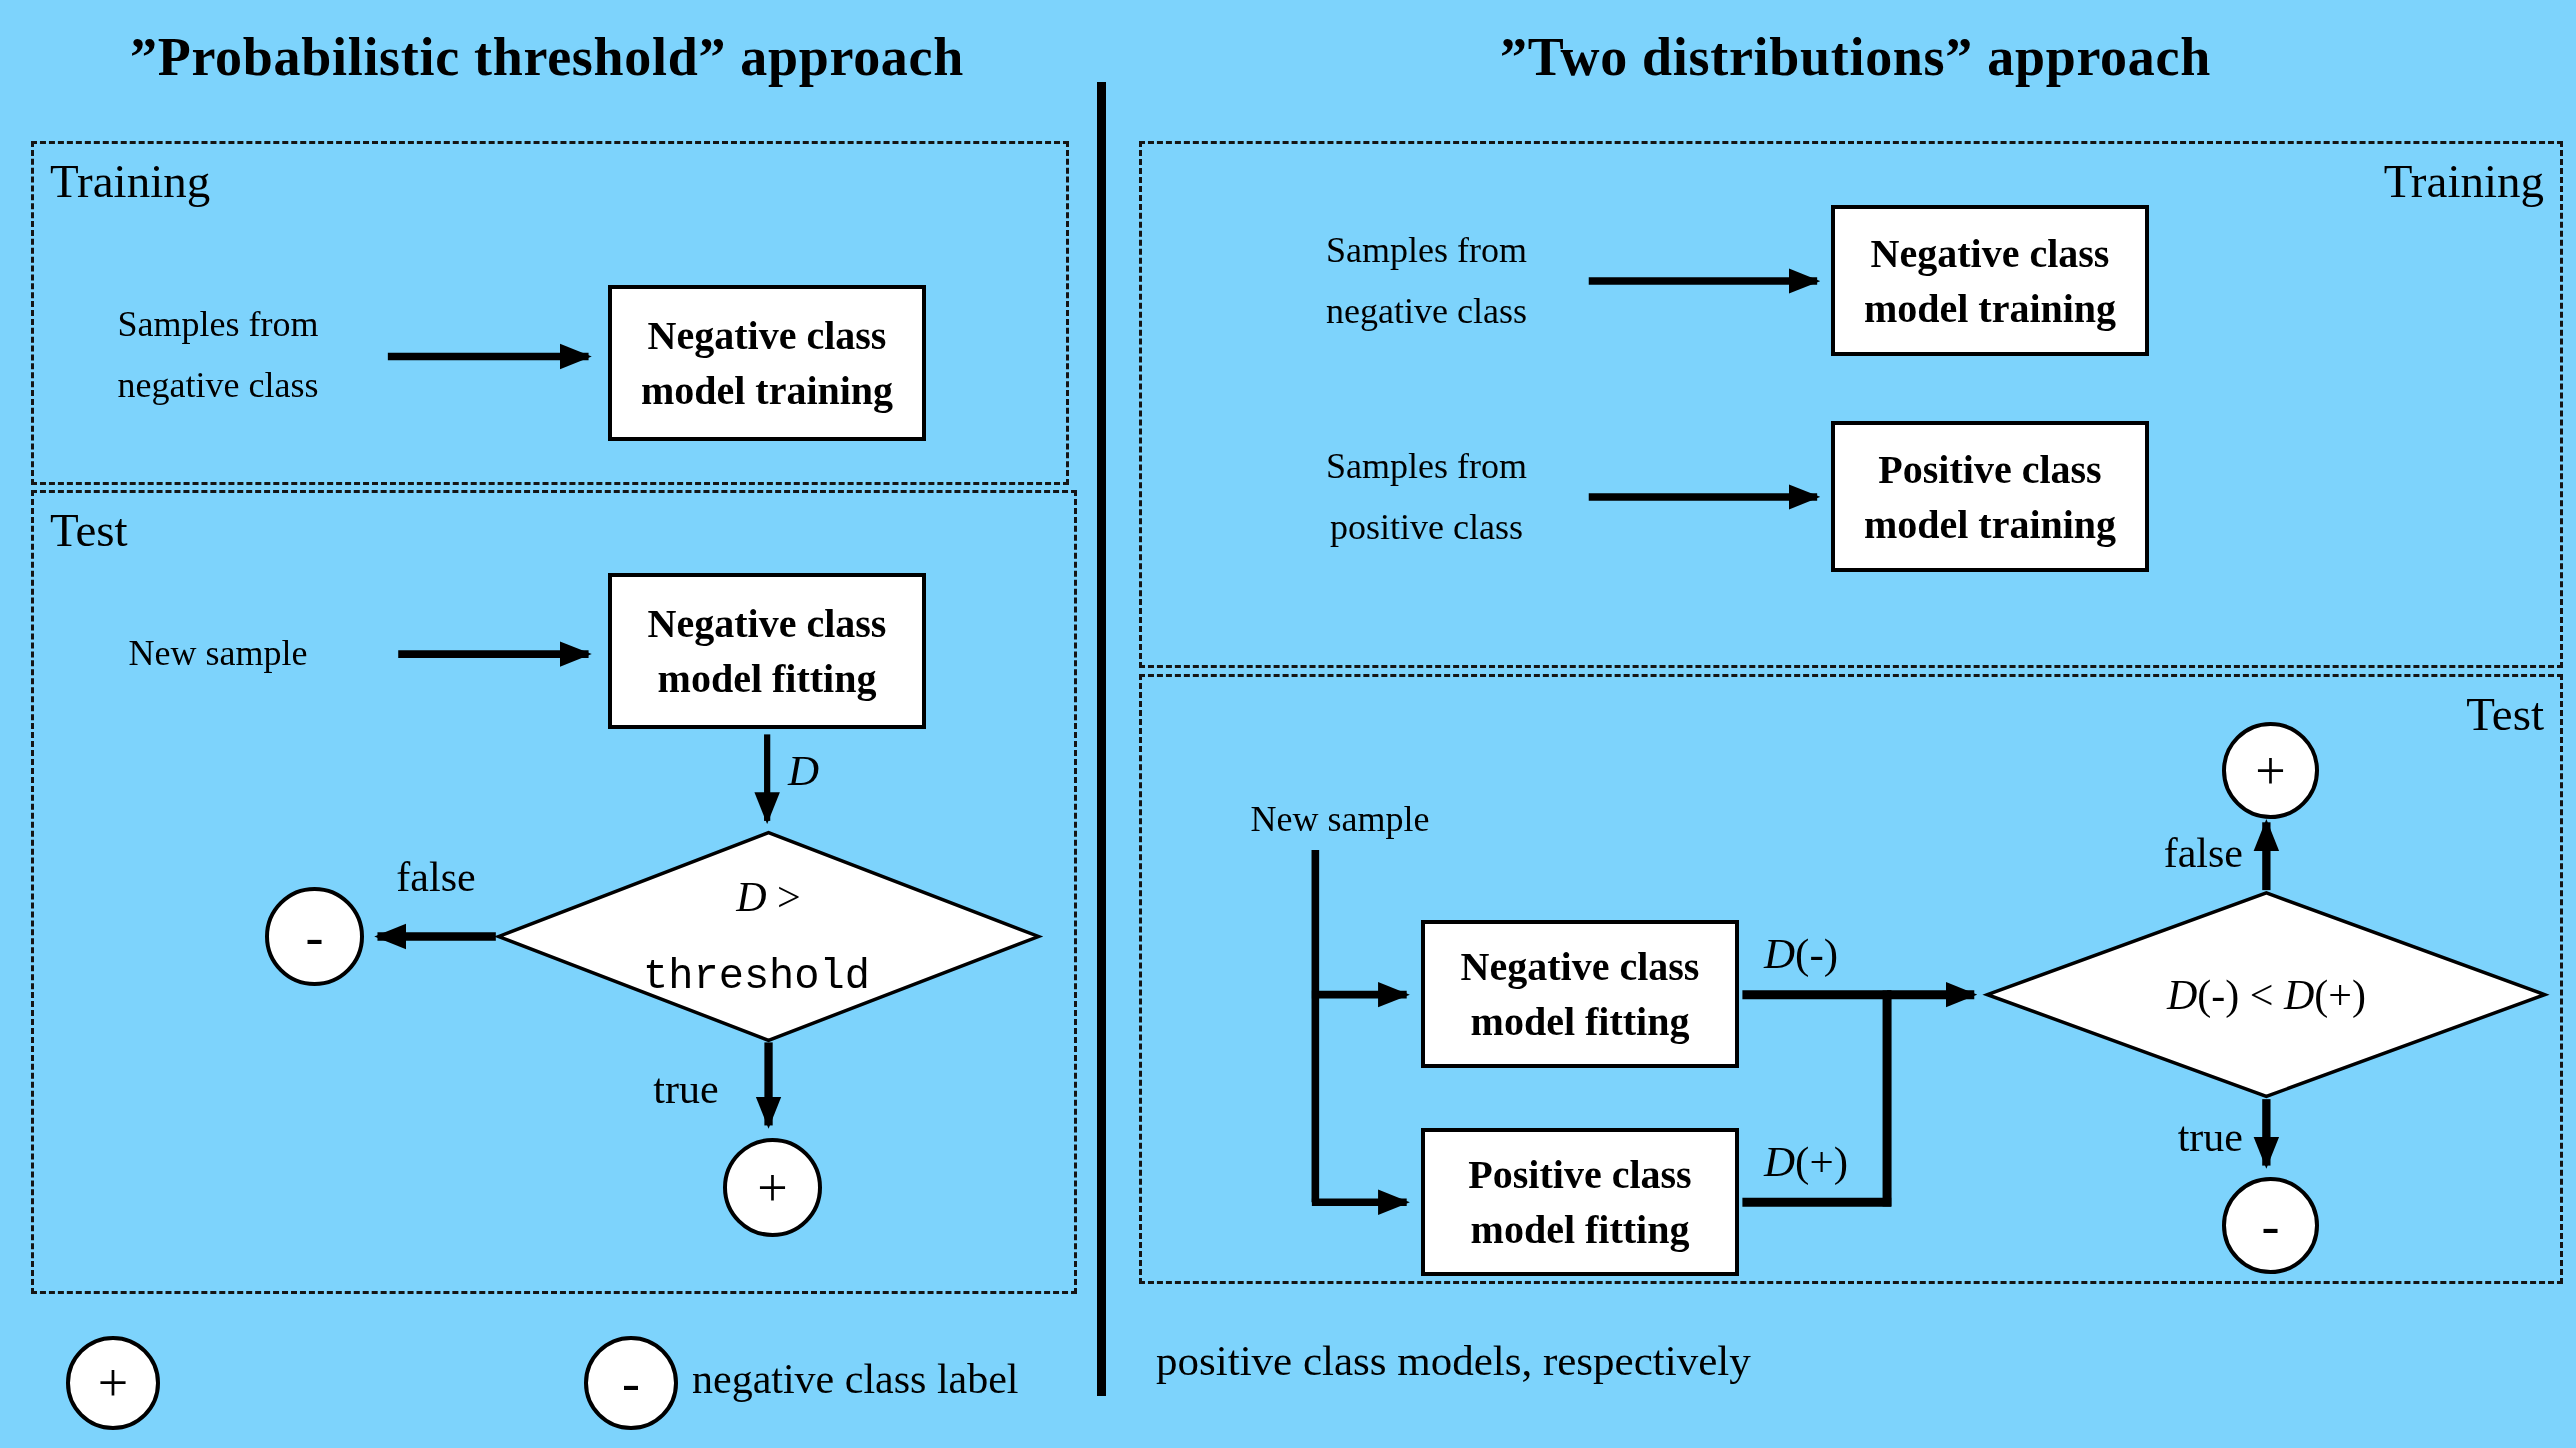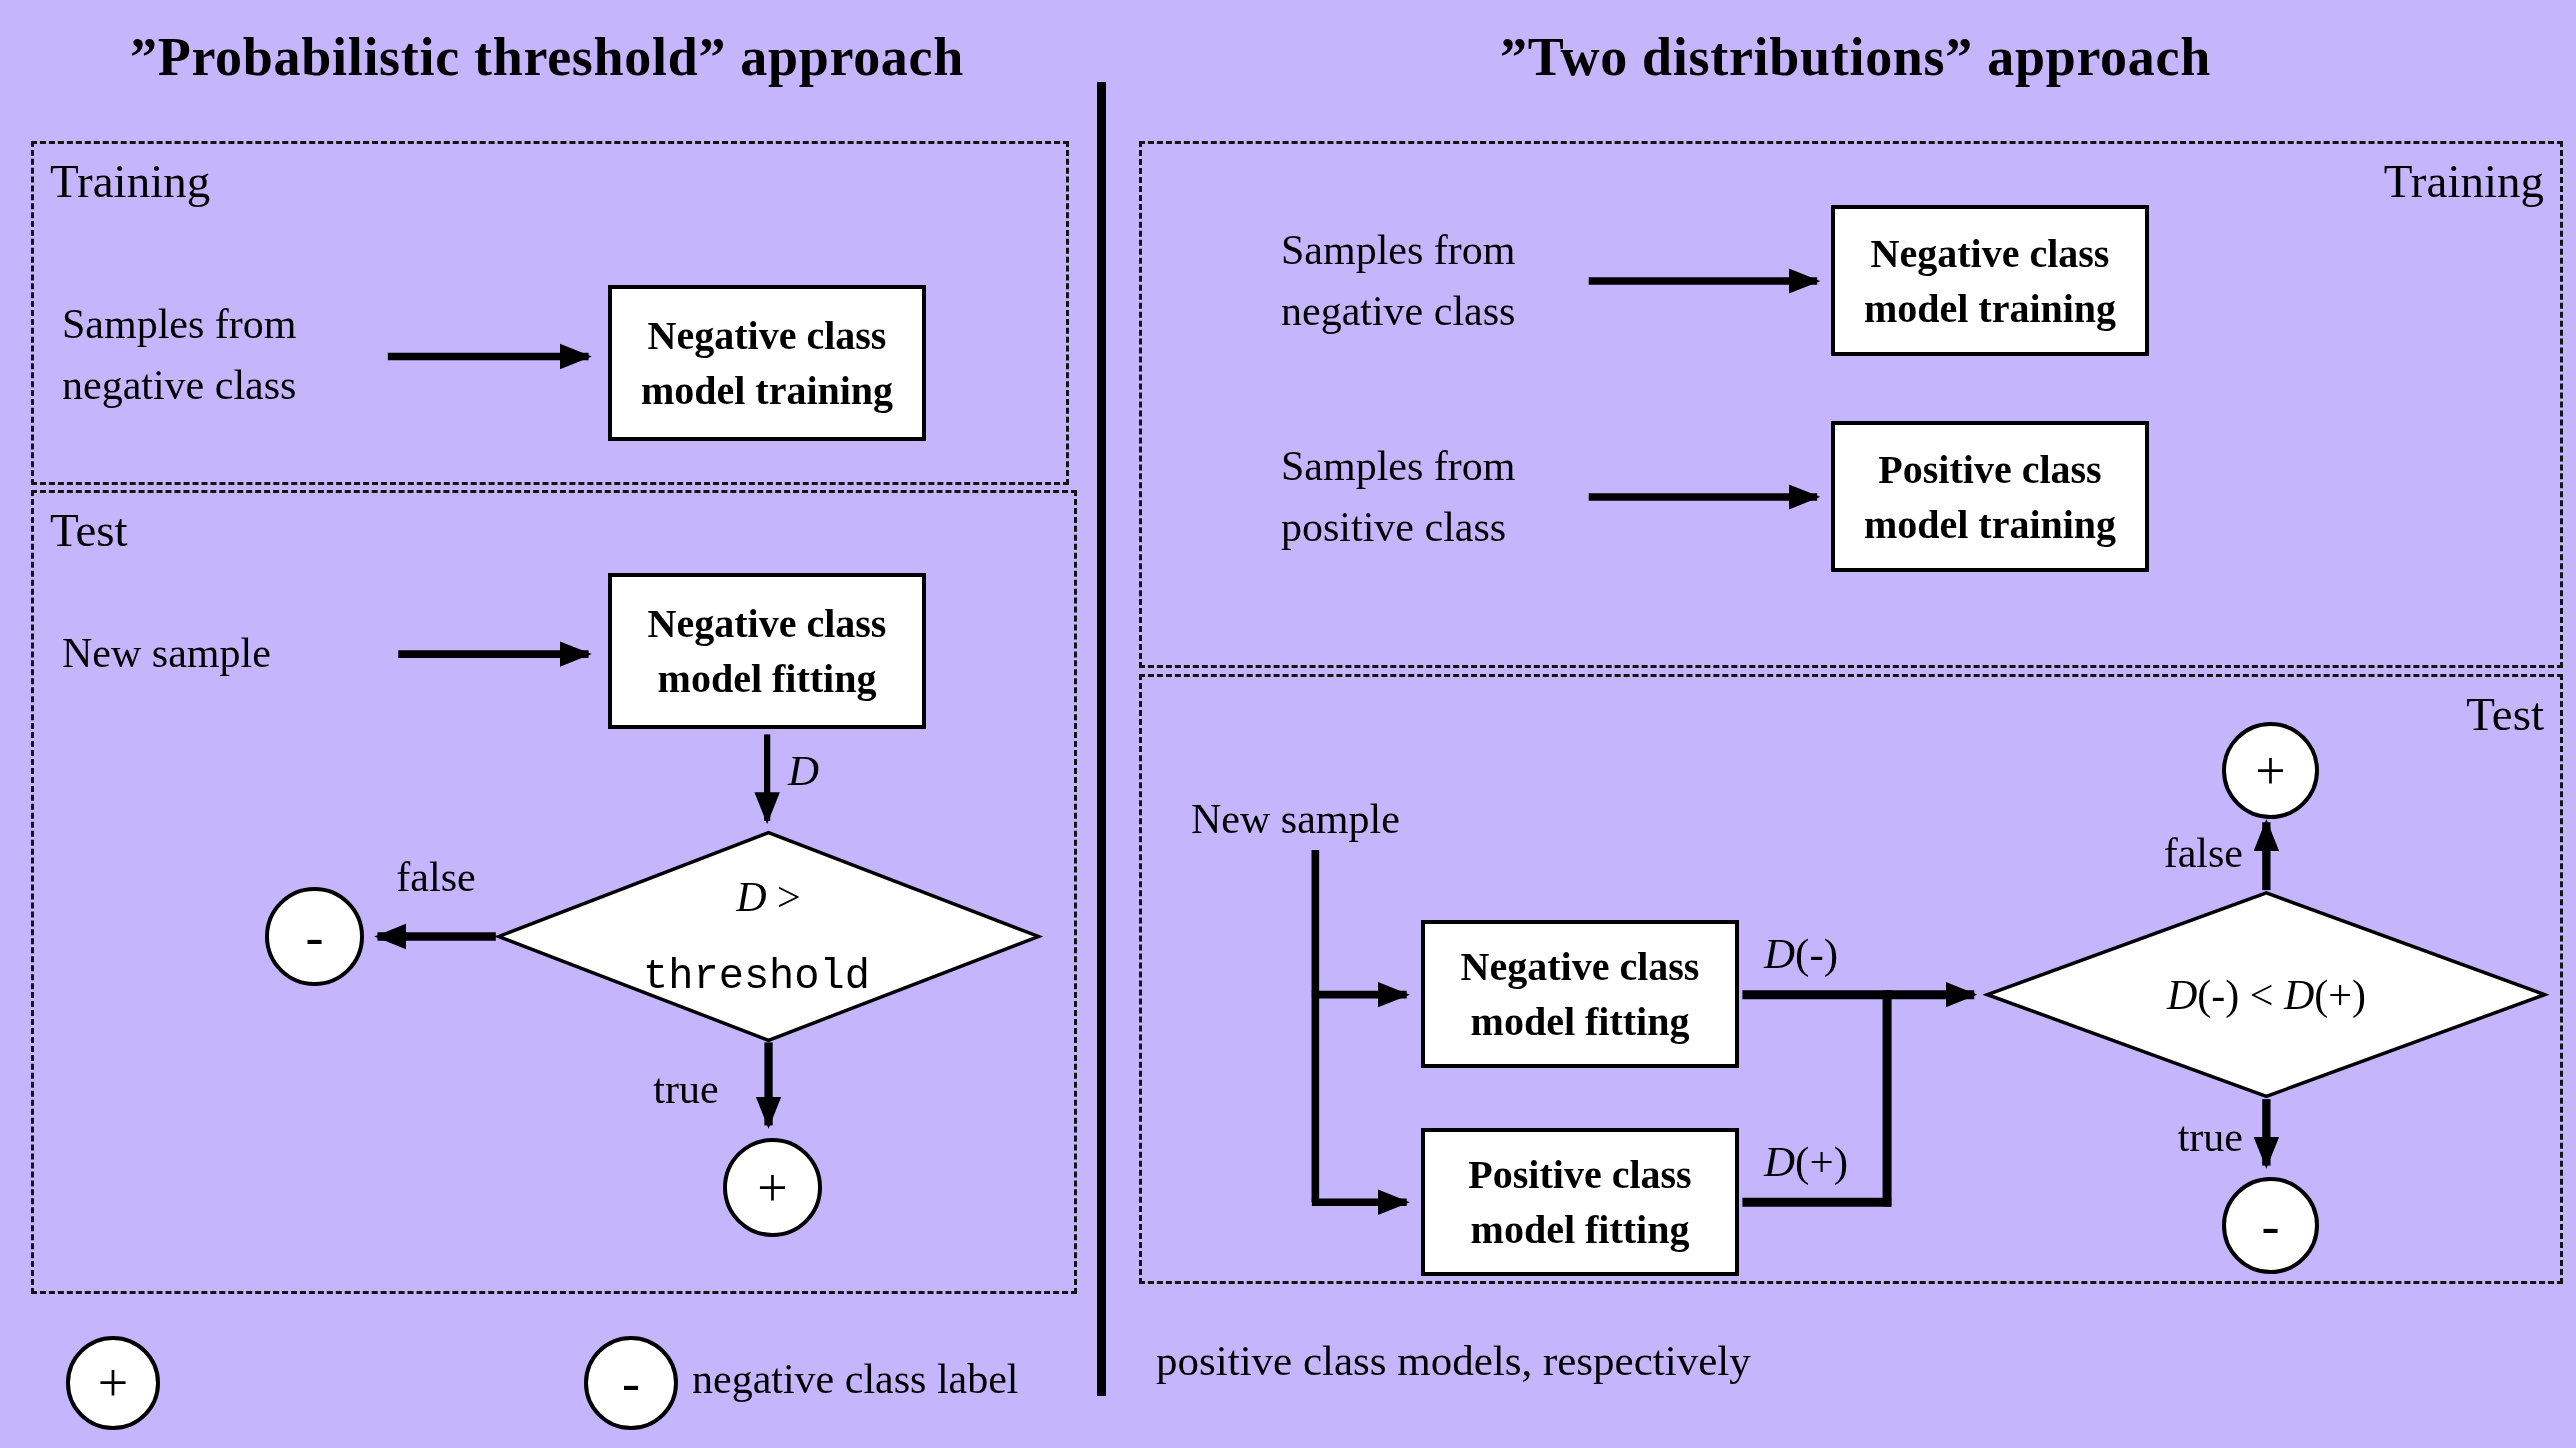--- a/index.html
+++ b/index.html
@@ -1,27 +1,27 @@
 <!DOCTYPE html>
 <html style="font-size:11px"><head>
 <meta charset="utf-8">
 <style>
   html,body{margin:0;padding:0;background:#ffffff;}
   #canvas{
     position:relative;
     width:2576px;height:1448px;
-    background:#c4b5fd;
+    background:#7dd3fc;
     font-family:"Liberation Serif","DejaVu Serif",serif;
     color:#000;
     overflow:hidden;
   }
   .abs{position:absolute;}
   .title{font-size:54px;font-weight:bold;text-align:center;letter-spacing:0.7px;}
   .seclabel{font-size:47px;font-weight:normal;}
-  .body-text{font-size:42px;line-height:61px;}
+  .body-text{font-size:36px;line-height:61px;text-align:center;}
   .box{
     border:4.8px solid #000;background:#fff;
     display:flex;flex-direction:column;align-items:center;justify-content:center;
     font-size:40px;font-weight:bold;text-align:center;line-height:55px;
   }
   .dashedbox{border:3.5px dashed #151515;background:transparent;}
   .circle{
     border:4.2px solid #000;border-radius:50%;background:#fff;
     display:flex;align-items:center;justify-content:center;
     font-size:54px;font-weight:400;

